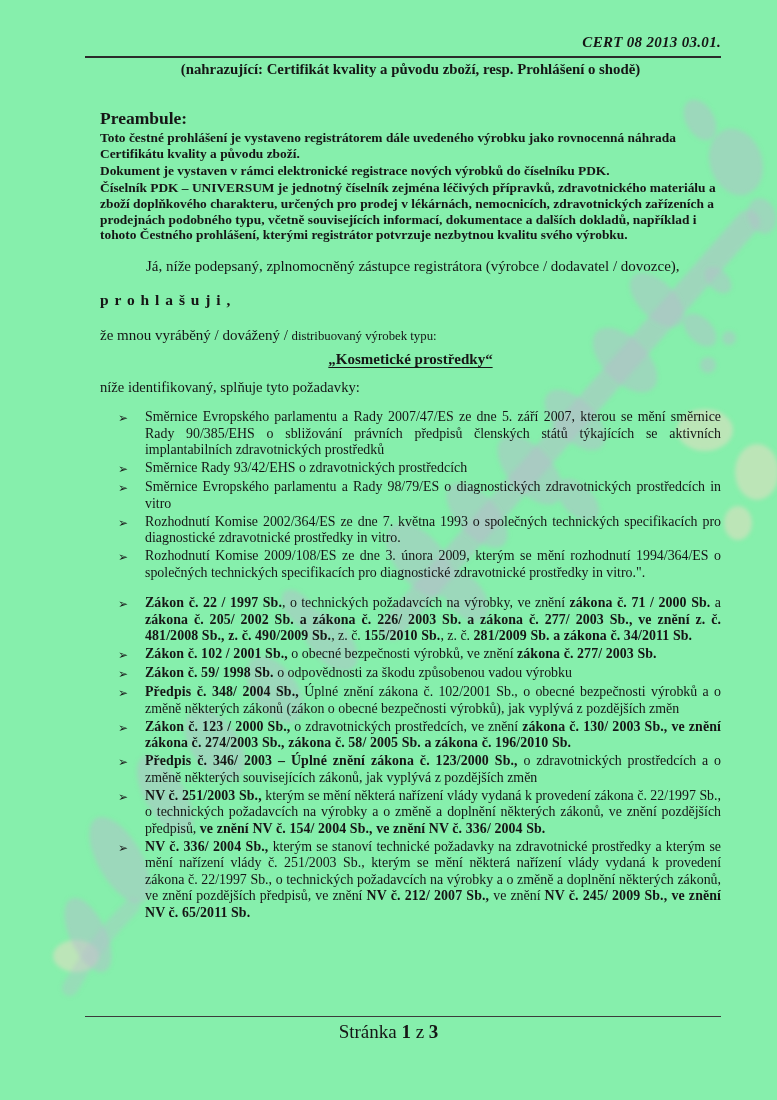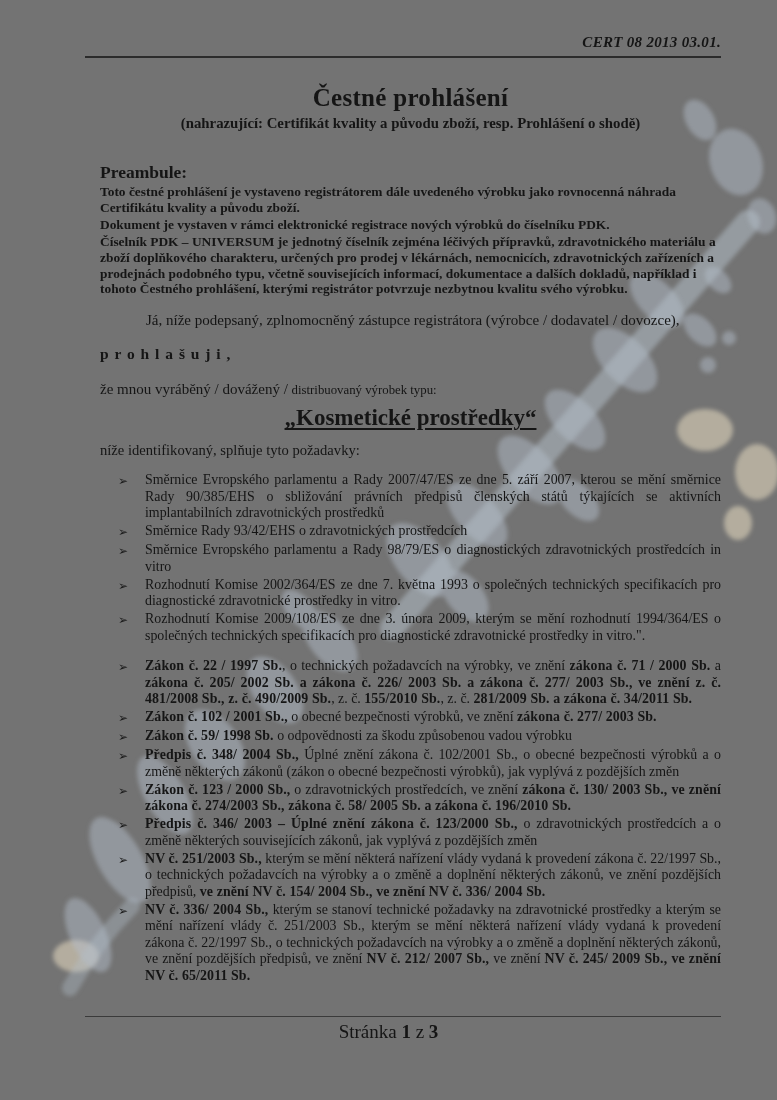--- a/index.html
+++ b/index.html
@@ -1,18 +1,18 @@
 <!DOCTYPE html>
 <html><head>
 <meta charset="utf-8">
 <style>
   html,body{margin:0;padding:0;background:#ffffff;}
   .page{
     position:relative;width:777px;height:1100px;margin:0 auto;
-    background:#737373;overflow:hidden;
+    background:#86efac;overflow:hidden;
     font-family:"Liberation Serif","DejaVu Serif",serif;color:#151515;
   }
   .watermark{position:absolute;left:0;top:0;z-index:0;pointer-events:none;}
   .content{position:absolute;left:100px;right:56px;top:0;z-index:1;}
 
   .header-ref{
     margin-top:34px;text-align:right;
     font-style:italic;font-weight:bold;font-size:15px;letter-spacing:.3px;
   }
   .top-rule{border:none;border-top:2.5px solid #2b2b2b;margin:5px 0 0 -15px;}
@@ -24,21 +24,21 @@
   .doc-subtitle{margin-top:3px;text-align:center;font-weight:bold;font-size:14.8px;}
 
   .preamble-heading{margin:30px 0 0 0;font-size:17.5px;font-weight:bold;}
   .preamble-par{margin:1px 0 0 0;font-weight:bold;font-size:13.4px;line-height:15.9px;text-align:left;}
 
   .decl-intro{margin:15px 0 0 0;font-size:15px;text-indent:46px;}
   .decl-verb{margin:16px 0 0 0;text-align:left;font-weight:bold;font-size:15.5px;letter-spacing:1px;}
   .product-line{margin:18px 0 0 0;font-size:15px;}
   .product-line .small{font-size:12.8px;}
   .product-type{
-    margin:7px 0 0 0;text-align:center;font-size:23px;font-weight:bold;
+    margin:7px 0 0 0;text-align:center;font-size:15px;font-weight:bold;
     text-decoration:underline;text-underline-offset:3px;
   }
   .req-line{margin:11px 0 0 0;font-size:14.6px;}
 
   ul.doc-list{list-style:none;margin:13px 0 0 18px;padding:0;}
   ul.doc-list.cz{margin-top:14px;}
   ul.doc-list li{
     display:flex;gap:8px;font-size:13.9px;line-height:16.5px;margin-bottom:1.5px;
   }
   ul.doc-list li .marker{flex:0 0 19px;font-size:12px;padding-top:1px;color:#1a1a1a;}
@@ -102,21 +102,20 @@
       <path d="M392 628 L748 222" stroke="#b4bfca" stroke-width="24" stroke-linecap="round" fill="none" opacity="0.52"></path>
       <path d="M70 988 Q 96 942 132 906" stroke="#b4bfca" stroke-width="16" stroke-linecap="round" fill="none" opacity="0.38"></path>
     </g>
   </svg>
 
   <div class="content">
 
     <div class="header-ref">CERT  08 2013 03.01.</div>
     <hr class="top-rule">
 
-    <h1 class="doc-title">Čestné prohlášení</h1>
     <div class="doc-subtitle">(nahrazující: Certifikát kvality a původu zboží, resp. Prohlášení o shodě)</div>
 
     <div class="preamble-heading">Preambule:</div>
     <p class="preamble-par">Toto čestné prohlášení je vystaveno registrátorem dále uvedeného výrobku jako rovnocenná náhrada Certifikátu kvality a původu zboží.</p>
     <p class="preamble-par">Dokument je vystaven v rámci elektronické registrace nových výrobků do číselníku PDK.</p>
     <p class="preamble-par">Číselník PDK – UNIVERSUM je jednotný číselník zejména léčivých přípravků, zdravotnického materiálu a zboží doplňkového charakteru, určených pro prodej v lékárnách, nemocnicích, zdravotnických zařízeních a prodejnách podobného typu, včetně souvisejících informací, dokumentace a dalších dokladů, například i tohoto Čestného prohlášení, kterými registrátor potvrzuje nezbytnou kvalitu svého výrobku.</p>
 
     <p class="decl-intro">Já, níže podepsaný, zplnomocněný zástupce registrátora (výrobce / dodavatel / dovozce),</p>
 
     <p class="decl-verb">p r o h l a š u j i ,</p>

